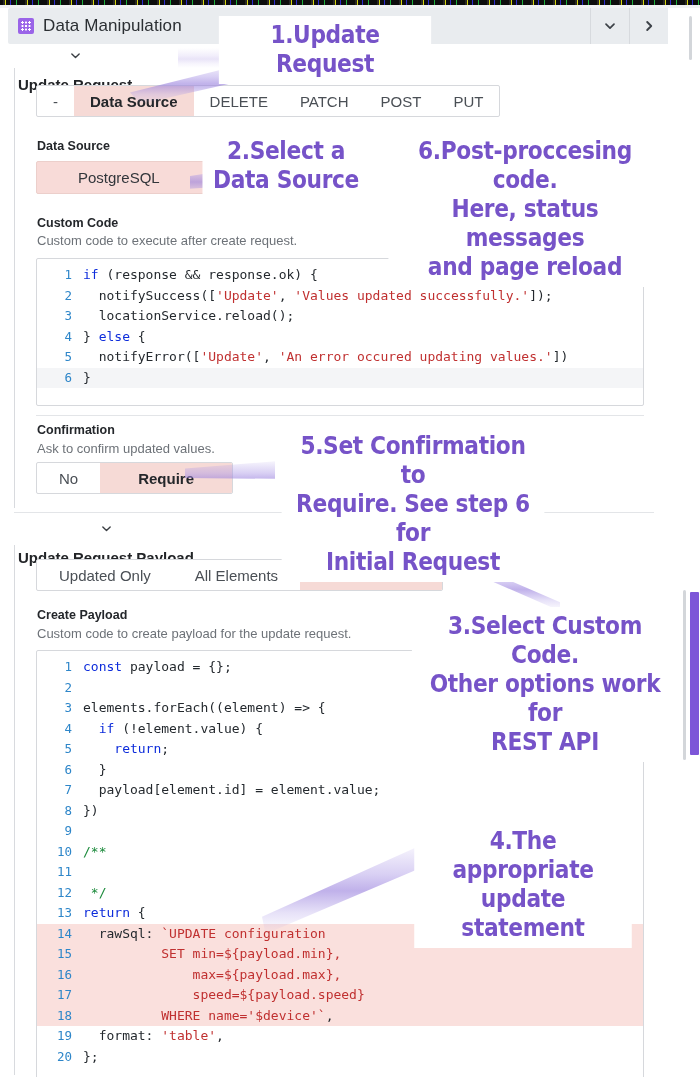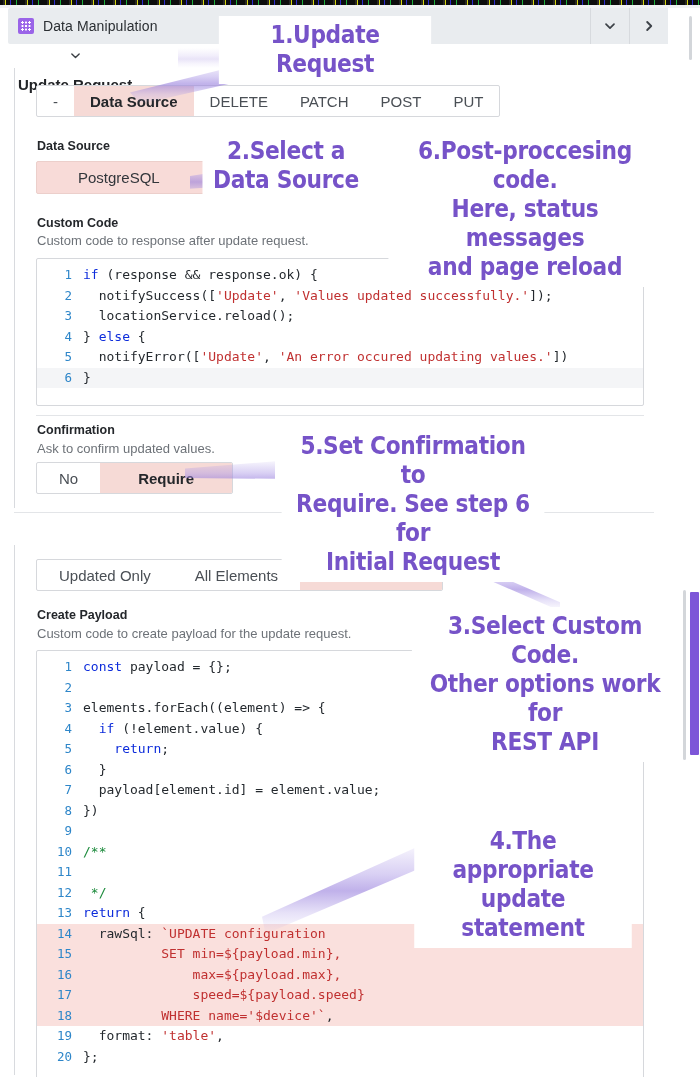--- a/index.html
+++ b/index.html
@@ -55,21 +55,21 @@
       radial-gradient(circle at 5px 1.5px, #fff 1px, transparent 1.2px),
       radial-gradient(circle at 8.5px 1.5px, #fff 1px, transparent 1.2px),
       radial-gradient(circle at 1.5px 5px, #fff 1px, transparent 1.2px),
       radial-gradient(circle at 5px 5px, #fff 1px, transparent 1.2px),
       radial-gradient(circle at 8.5px 5px, #fff 1px, transparent 1.2px),
       radial-gradient(circle at 1.5px 8.5px, #fff 1px, transparent 1.2px),
       radial-gradient(circle at 5px 8.5px, #fff 1px, transparent 1.2px),
       radial-gradient(circle at 8.5px 8.5px, #fff 1px, transparent 1.2px);
   }
   .panel-title {
-    font-size: 14px; color: #2b2f33; letter-spacing: .1px;
+    font-size: 17px; color: #2b2f33; letter-spacing: .1px;
   }
   .header-btns {
     margin-left: auto; display: flex; height: 36px;
   }
   .hbtn {
     width: 39px; height: 36px;
     display: flex; align-items: center; justify-content: center;
     border-left: 1px solid #d7dade;
     color: #3d4248; font-size: 15px;
     background: #e9ecef;
@@ -231,21 +231,21 @@
     <div class="gbtn">DELETE</div>
     <div class="gbtn">PATCH</div>
     <div class="gbtn">POST</div>
     <div class="gbtn">PUT</div>
   </div>
 
   <div class="fld-label" style="left:37px; top:139px;">Data Source</div>
   <div class="fld-input" style="left:36px; top:161px; width:175px;padding-left:41px;">PostgreSQL</div>
 
   <div class="fld-label" style="left:37px; top:216px;">Custom Code</div>
-  <div class="fld-desc" style="left:37px; top:233px;">Custom code to response after update request.</div>
+  <div class="fld-desc" style="left:37px; top:233px;">Custom code to execute after create request.</div>
 
   <div class="editor" style="left:36px; top:258px; width:608px; height:148px;">
     <div class="pad" id="editor1">
         <div class="cline"><span class="gutter">1</span><span class="code"><span class="kw">if</span><span class="plain"> (response &amp;&amp; response.ok) {</span></span></div>
         <div class="cline"><span class="gutter">2</span><span class="code"><span class="plain">  notifySuccess([</span><span class="str">'Update'</span><span class="plain">, </span><span class="str">'Values updated successfully.'</span><span class="plain">]);</span></span></div>
         <div class="cline"><span class="gutter">3</span><span class="code"><span class="plain">  locationService.reload();</span></span></div>
         <div class="cline"><span class="gutter">4</span><span class="code"><span class="plain">} </span><span class="kw">else</span><span class="plain"> {</span></span></div>
         <div class="cline"><span class="gutter">5</span><span class="code"><span class="plain">  notifyError([</span><span class="str">'Update'</span><span class="plain">, </span><span class="str">'An error occured updating values.'</span><span class="plain">])</span></span></div>
         <div class="cline cur-line"><span class="gutter">6</span><span class="code"><span class="plain">}</span></span></div>
       </div>
@@ -255,20 +255,28 @@
 
   <div class="fld-label" style="left:37px; top:423px;">Confirmation</div>
   <div class="fld-desc" style="left:37px; top:441px;">Ask to confirm updated values.</div>
   <div class="btn-group" style="left:36px; top:462px;">
     <div class="gbtn" style="padding:0 22px;">No</div>
     <div class="gbtn active" style="padding:0 38px;">Require</div>
   </div>
 
   <div class="divider" style="left:14px; top:512px; width:640px;"></div>
 
+  <div class="section-head" style="left:18px; top:523px;">
+    <span class="chev">
+      <svg width="11" height="11" viewBox="0 0 12 12">
+          <path d="M2 4.3 L6 8.3 L10 4.3" fill="none" stroke="#3b3f44" stroke-width="1.5" stroke-linecap="round" stroke-linejoin="round"></path>
+        </svg>
+    </span>
+    <span>Update Request Payload</span>
+  </div>
   <div class="group-rail g2"></div>
 
   <div class="btn-group" style="left:36px; top:559px;">
     <div class="gbtn" style="padding:0 22px;">Updated Only</div>
     <div class="gbtn" style="padding:0 22px;">All Elements</div>
     <div class="gbtn active" style="padding:0 22px;">Custom Code</div>
   </div>
 
   <div class="fld-label" style="left:37px; top:608px;">Create Payload</div>
   <div class="fld-desc" style="left:37px; top:626px;">Custom code to create payload for the update request.</div>

